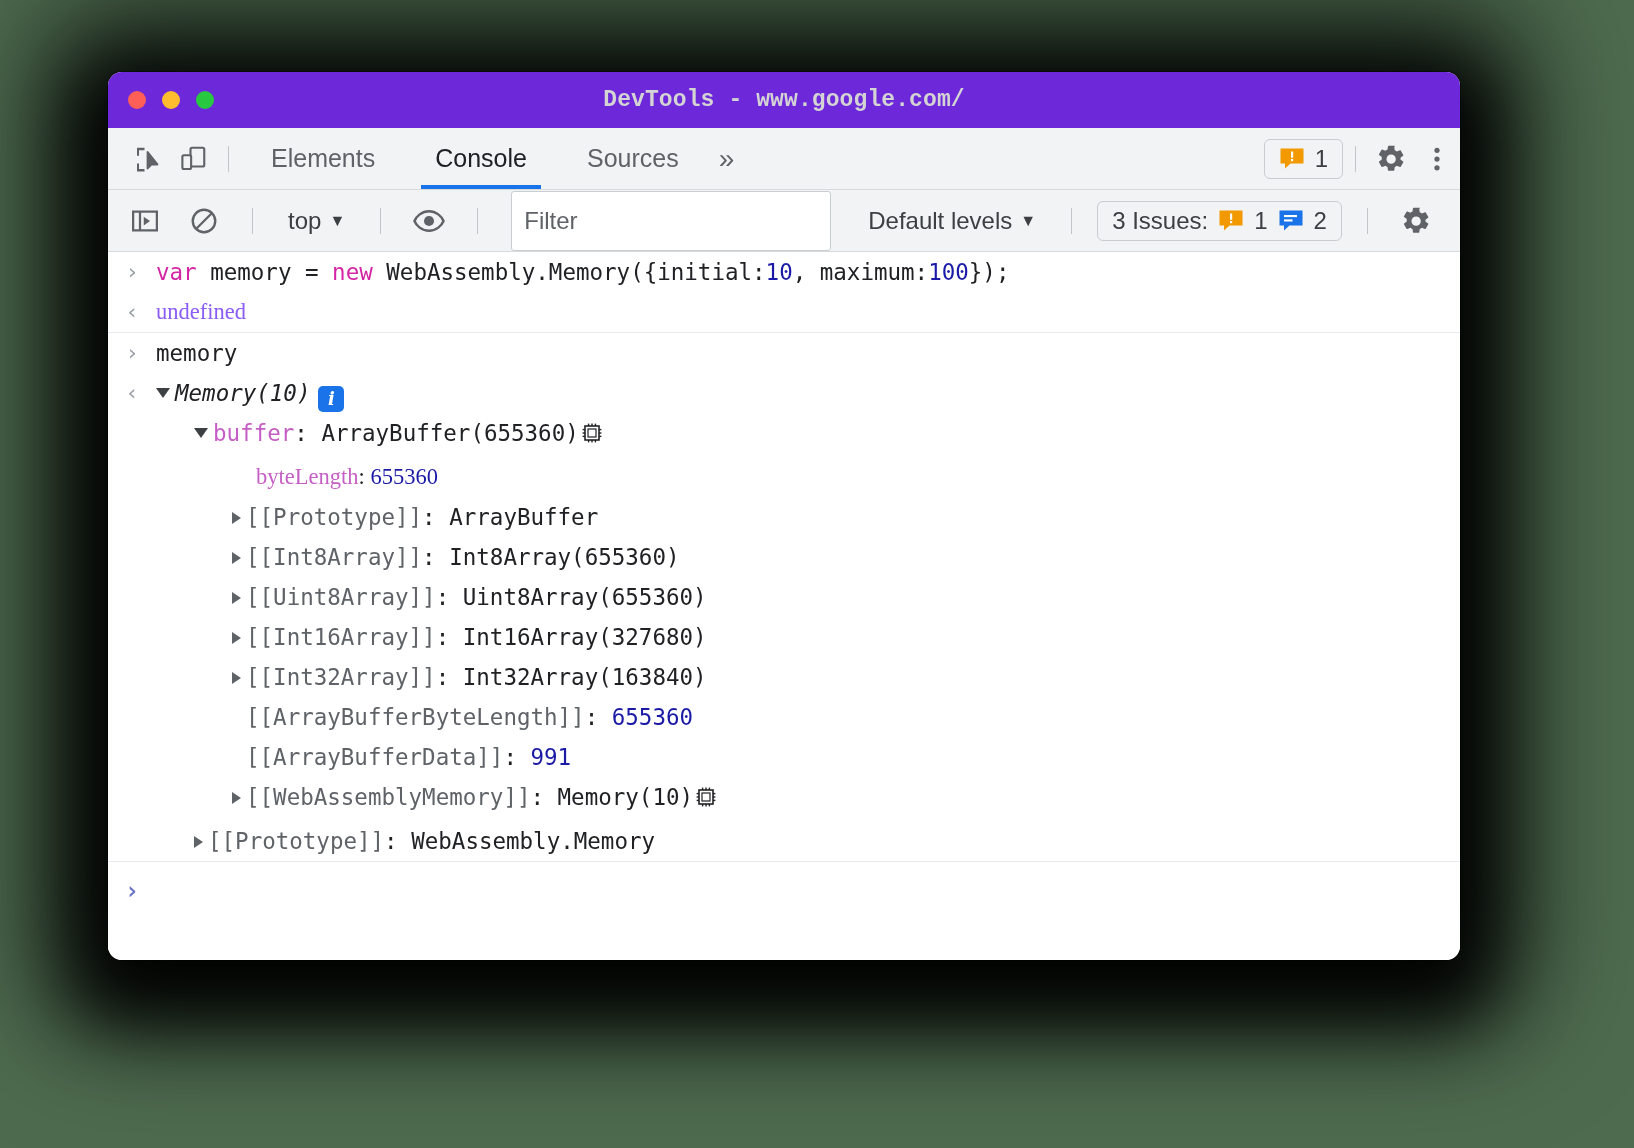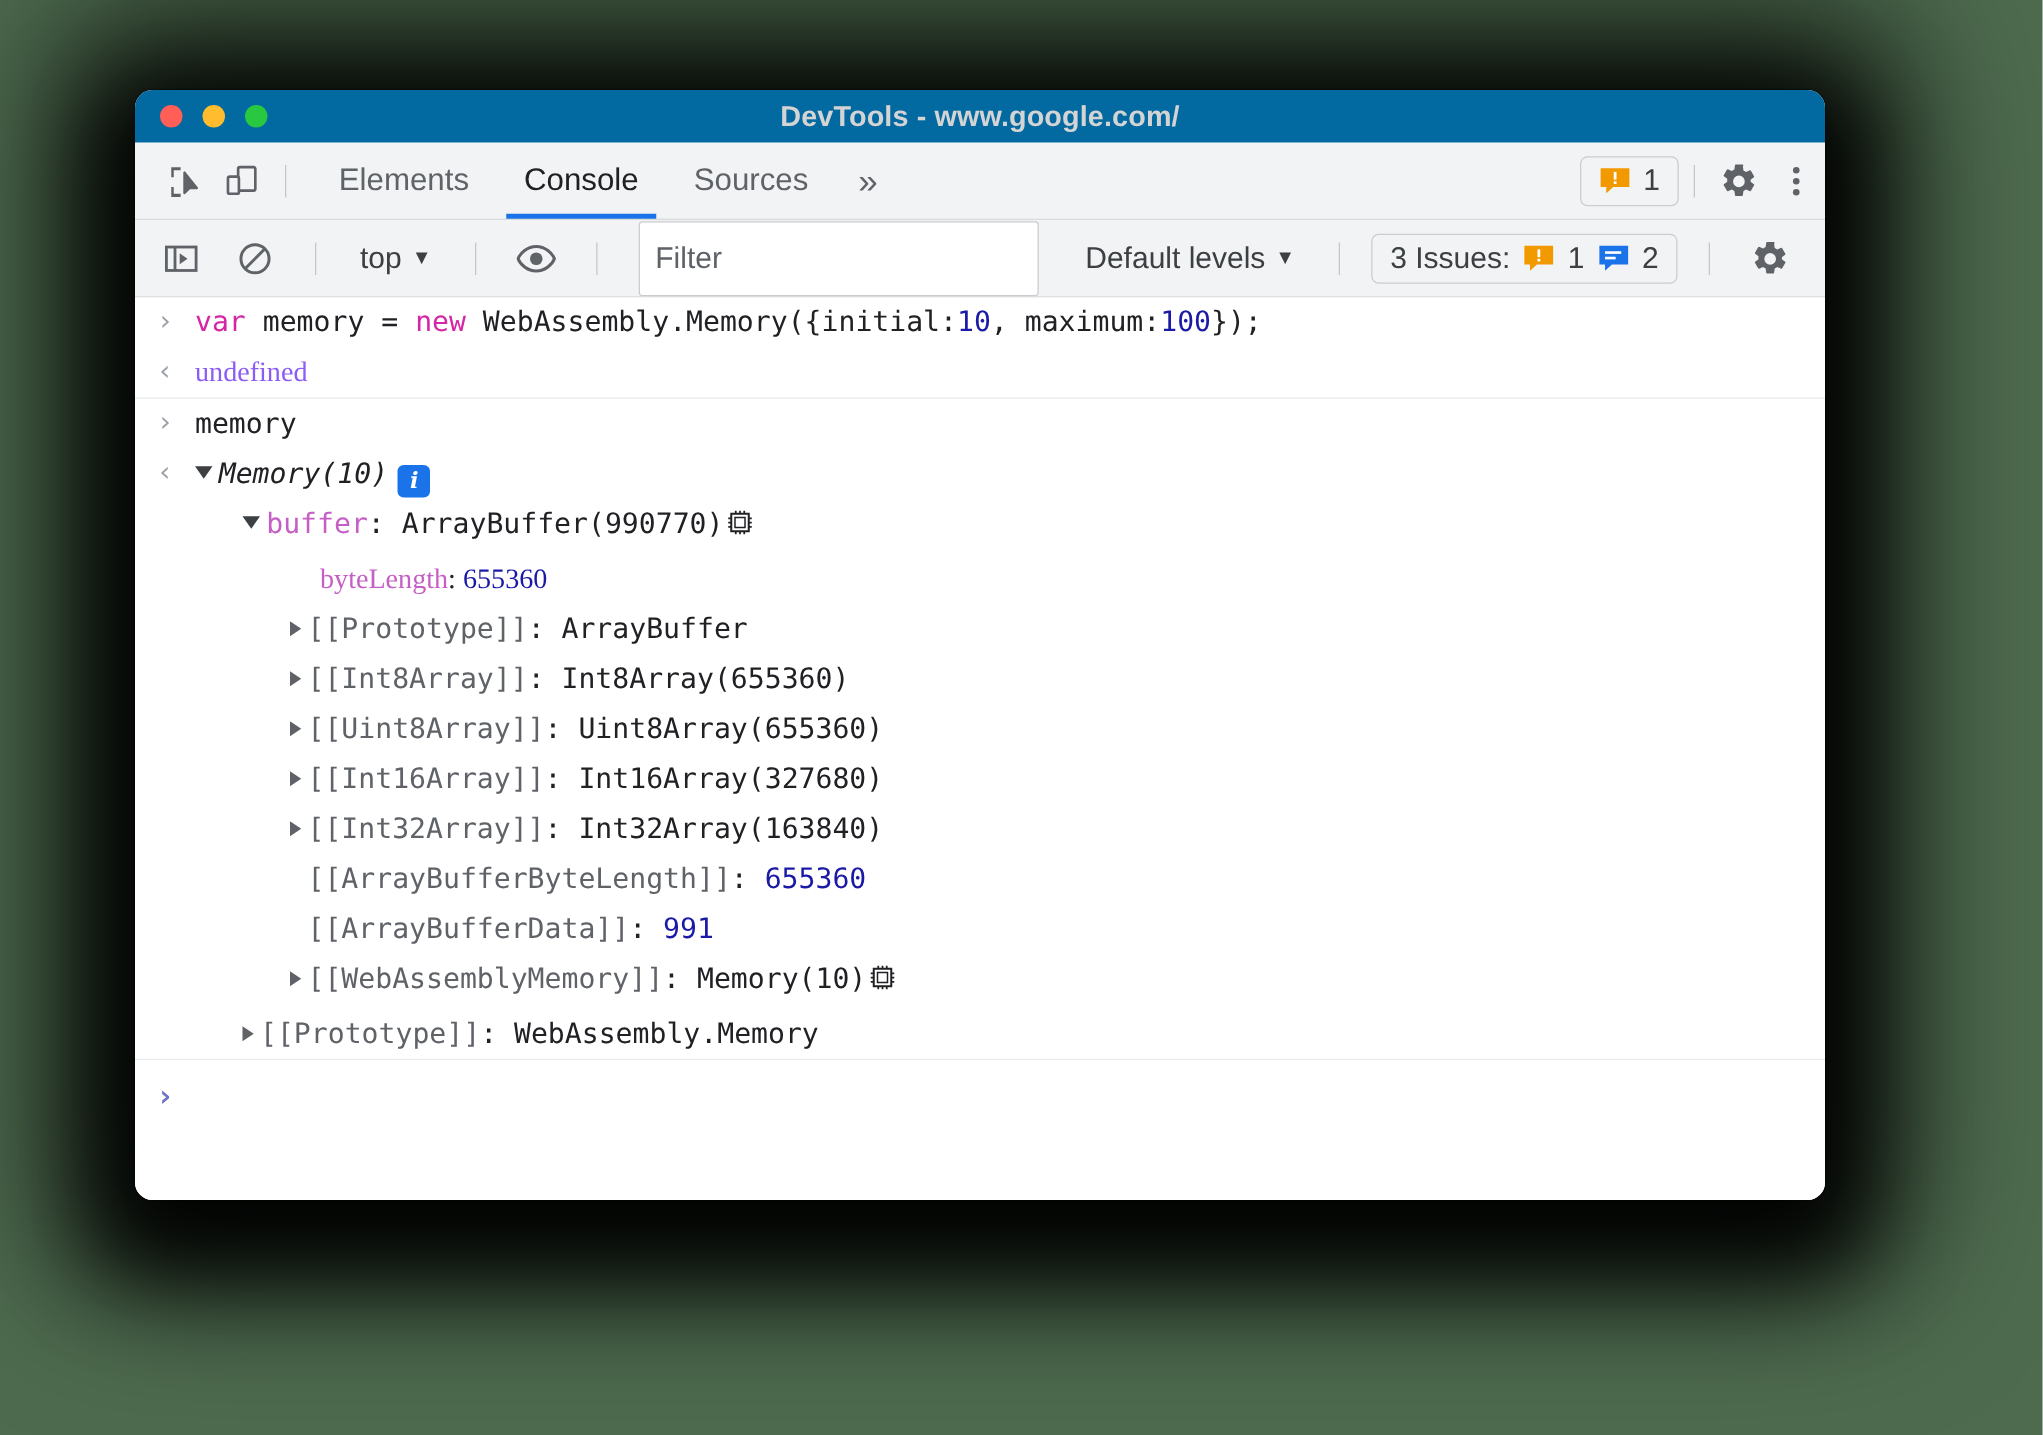--- a/index.html
+++ b/index.html
@@ -33,26 +33,27 @@
       0 0 0 1px rgba(0,0,0,0.35),
       0 26px 70px 34px rgba(0,0,0,0.92),
       0 0 120px 60px rgba(0,0,0,0.75);
     overflow: hidden;
     display: flex;
     flex-direction: column;
   }
 
   
   .titlebar {
-    height: 42px;
-    background: #0369a1;
+    height: 56px;
+    background: #6d28d9;
     display: flex;
     align-items: center;
     position: relative;
     flex: none;
+    font-family: Liberation Mono, monospace;
   }
   .traffic {
     display: flex;
     gap: 16px;
     margin-left: 20px;
     align-items: center;
   }
   .dot {
     width: 18px;
     height: 18px;
@@ -98,20 +99,21 @@
     height: 26px;
     background: #c4c7ca;
     margin: 0 12px;
     flex: none;
   }
   .tabs {
     display: flex;
     align-items: stretch;
     height: 100%;
     margin-left: 8px;
+    gap: 16px;
   }
   .tab {
     display: flex;
     align-items: center;
     padding: 0 22px;
     font-size: 25px;
     color: #5f6368;
     cursor: pointer;
     position: relative;
     white-space: nowrap;
@@ -488,21 +490,21 @@
         <div class="content plain">memory</div>
       </div>
 
       <div class="row">
         <div class="gutter out">‹</div>
         <div class="content"><span class="tri open"></span><span class="obj-name plain">Memory(10)</span><span class="info-badge">i</span></div>
       </div>
 
       <div class="row">
         <div class="gutter"></div>
-        <div class="content indent1"><span class="tri open"></span><span class="prop">buffer</span><span class="plain">: </span><span class="plain">ArrayBuffer(990770)</span><span class="chip-icon"><svg width="24" height="24" viewBox="0 0 24 24">
+        <div class="content indent1"><span class="tri open"></span><span class="prop">buffer</span><span class="plain">: </span><span class="plain">ArrayBuffer(655360)</span><span class="chip-icon"><svg width="24" height="24" viewBox="0 0 24 24">
                 <rect x="5" y="5" width="14" height="14" fill="none" stroke="#202124" stroke-width="1.6"></rect>
                 <rect x="8" y="8" width="8" height="8" fill="none" stroke="#202124" stroke-width="1.2"></rect>
                 <line x1="8.6" y1="2.6" x2="8.6" y2="5" stroke="#202124" stroke-width="1.4"></line>
                 <line x1="12" y1="2.6" x2="12" y2="5" stroke="#202124" stroke-width="1.4"></line>
                 <line x1="15.4" y1="2.6" x2="15.4" y2="5" stroke="#202124" stroke-width="1.4"></line>
                 <line x1="8.6" y1="19" x2="8.6" y2="21.4" stroke="#202124" stroke-width="1.4"></line>
                 <line x1="12" y1="19" x2="12" y2="21.4" stroke="#202124" stroke-width="1.4"></line>
                 <line x1="15.4" y1="19" x2="15.4" y2="21.4" stroke="#202124" stroke-width="1.4"></line>
                 <line x1="2.6" y1="8.6" x2="5" y2="8.6" stroke="#202124" stroke-width="1.4"></line>
                 <line x1="2.6" y1="12" x2="5" y2="12" stroke="#202124" stroke-width="1.4"></line>

